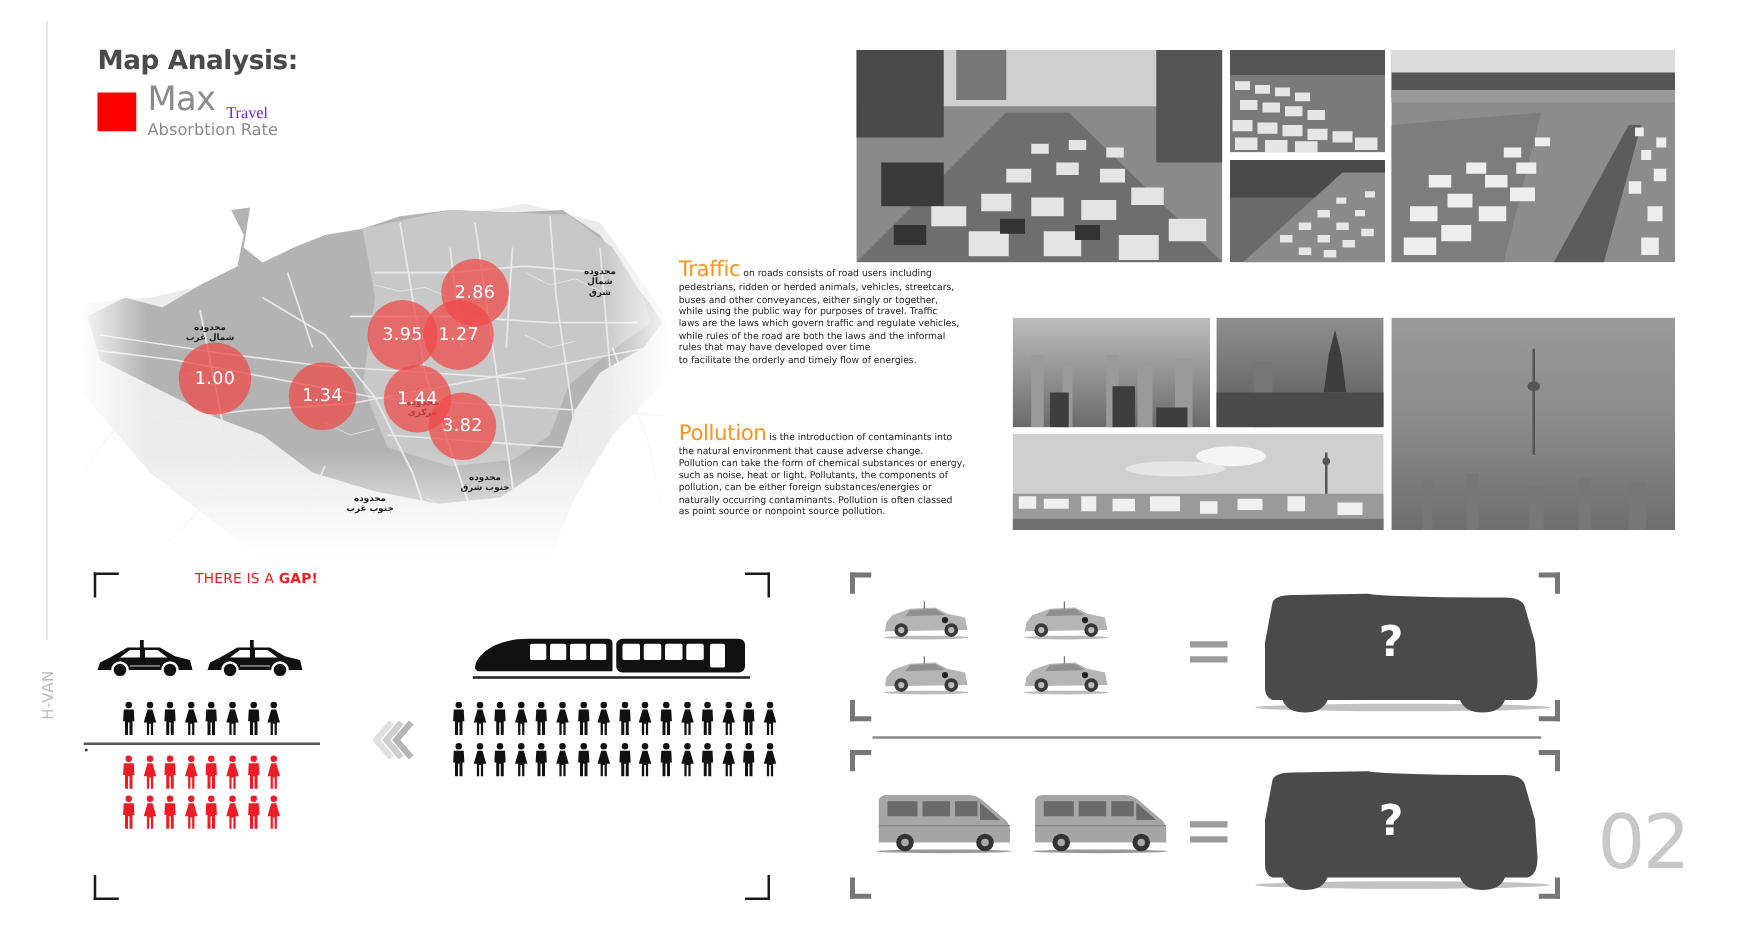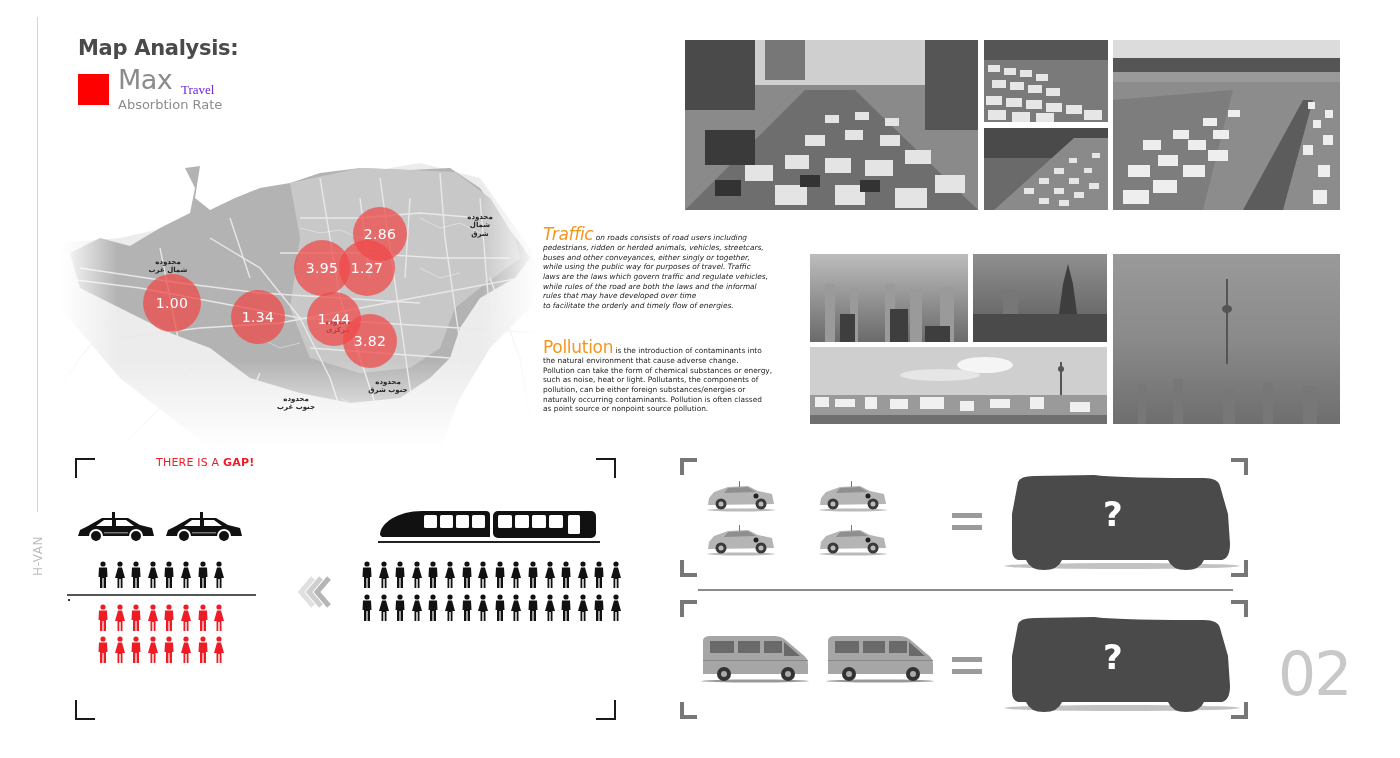--- a/index.html
+++ b/index.html
@@ -145,21 +145,21 @@
 <div id="bubbles">
     <div class="bubble" style="left: 143px; top: 274px; width: 58px; height: 58px;">1.00</div>
     <div class="bubble" style="left: 231px; top: 290px; width: 54px; height: 54px;">1.34</div>
     <div class="bubble" style="left: 294px; top: 240px; width: 56px; height: 56px;">3.95</div>
     <div class="bubble" style="left: 339px; top: 240px; width: 56px; height: 56px;">1.27</div>
     <div class="bubble" style="left: 353px; top: 207px; width: 54px; height: 54px;">2.86</div>
     <div class="bubble" style="left: 307px; top: 292px; width: 54px; height: 54px;">1.44</div>
     <div class="bubble" style="left: 343px; top: 314px; width: 54px; height: 54px;">3.82</div>
   </div>
 
-<div class="para" style="left:543px; top:226px;font-style:italic;">
+<div class="para" style="left:543px; top:208px;">
   <span class="head">Traffic</span><span> on roads consists of road users including</span><br>
   <span>pedestrians, ridden or herded animals, vehicles, streetcars,</span><br>
   <span>buses and other conveyances, either singly or together,</span><br>
   <span>while using the public way for purposes of travel. Traffic</span><br>
   <span>laws are the laws which govern traffic and regulate vehicles,</span><br>
   <span>while rules of the road are both the laws and the informal</span><br>
   <span>rules that may have developed over time</span><br>
   <span>to facilitate the orderly and timely flow of energies.</span>
 </div>
 

